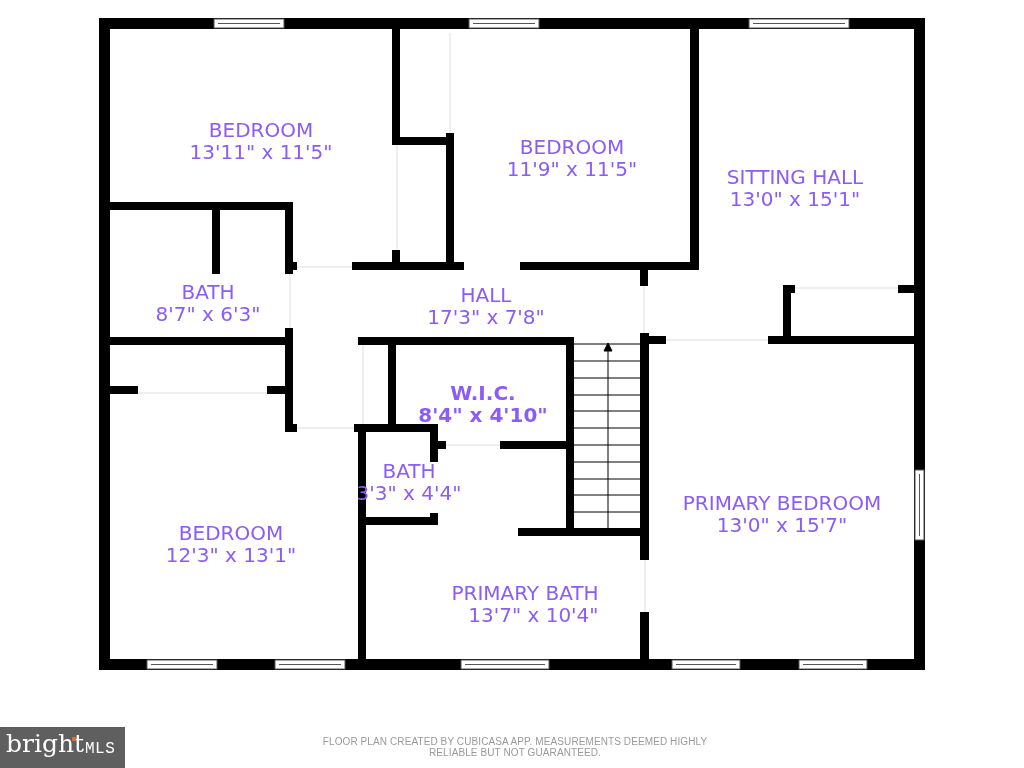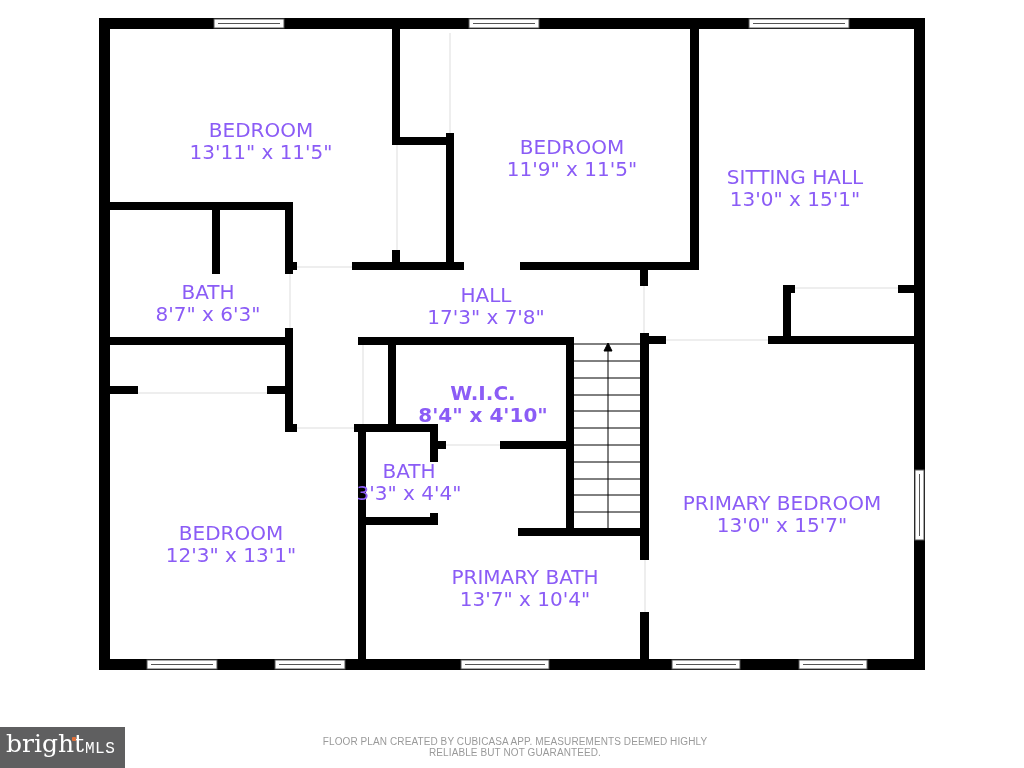--- a/index.html
+++ b/index.html
@@ -155,21 +155,21 @@
   <span class="dims">3'3" x 4'4"</span>
 </div>
 <div class="room-label" style="left:782px;top:514px;">
   <span class="name">PRIMARY BEDROOM</span>
   <span class="dims">13'0" x 15'7"</span>
 </div>
 <div class="room-label" style="left:231px;top:544px;">
   <span class="name">BEDROOM</span>
   <span class="dims">12'3" x 13'1"</span>
 </div>
-<div class="room-label" style="left:525px;top:588px;">
+<div class="room-label" style="left:525px;top:604px;text-align:right;">
   <span class="name">PRIMARY BATH</span>
   <span class="dims">13'7" x 10'4"</span>
 </div>
 
 <div class="footer-note">FLOOR PLAN CREATED BY CUBICASA APP. MEASUREMENTS DEEMED HIGHLY RELIABLE BUT NOT GUARANTEED.</div>
 
 <div class="logo">
   <span class="brand">bright</span>
   <span class="dot"></span>
   <span class="mls">MLS</span>

